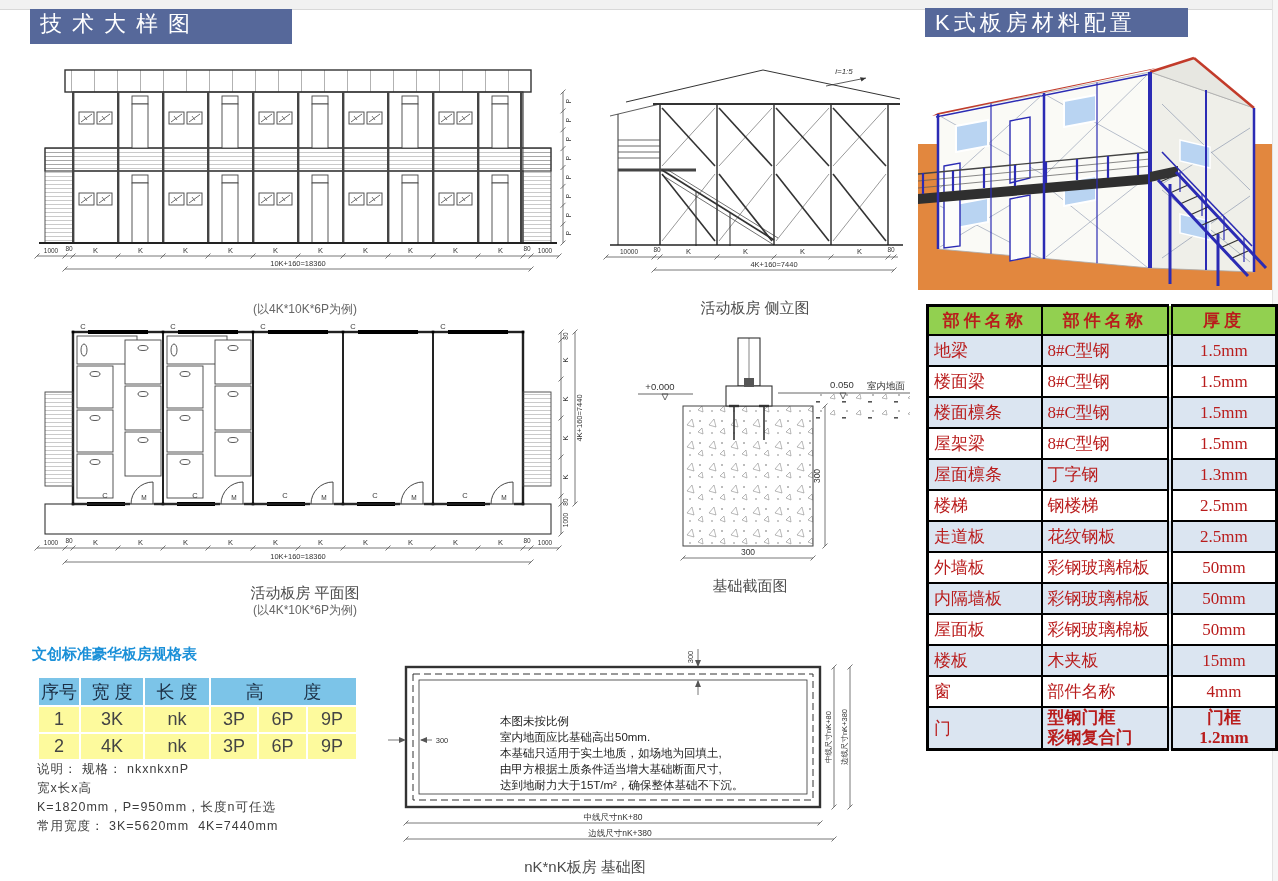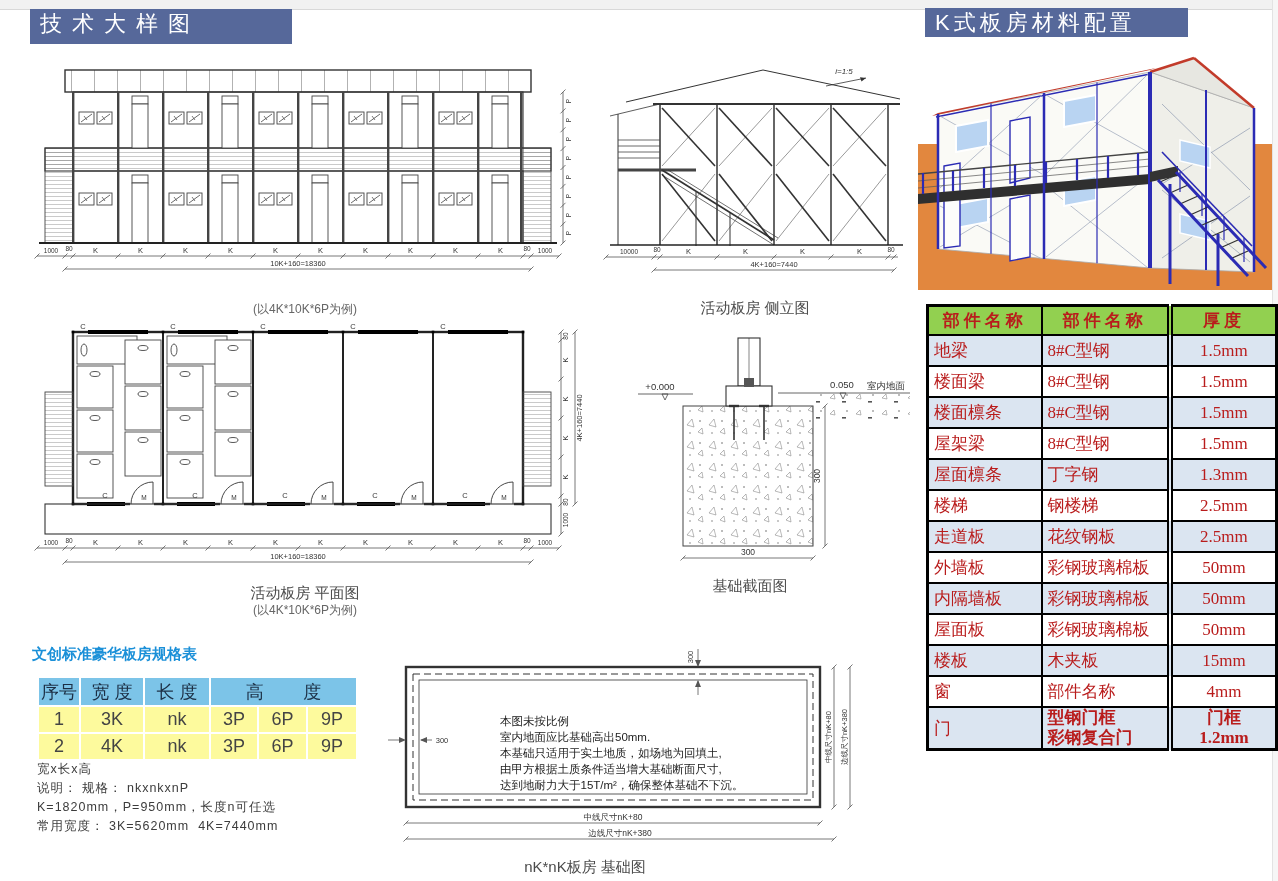--- a/index.html
+++ b/index.html
@@ -777,18 +777,18 @@
       <td class="c1">2</td>
       <td class="c2">4K</td>
       <td class="c3">nk</td>
       <td class="c4">3P</td>
       <td class="c5">6P</td>
       <td class="c6">9P</td>
     </tr>
   </tbody>
     </table>
   <div class="notes">
+    <div>说明： 规格： nkxnkxnP</div>
     <div>宽x长x高</div>
-    <div>说明： 规格： nkxnkxnP</div>
     <div>K=1820mm，P=950mm，长度n可任选</div>
     <div>常用宽度： 3K=5620mm  4K=7440mm</div>
   </div>
 </div>
 
 </body></html>

